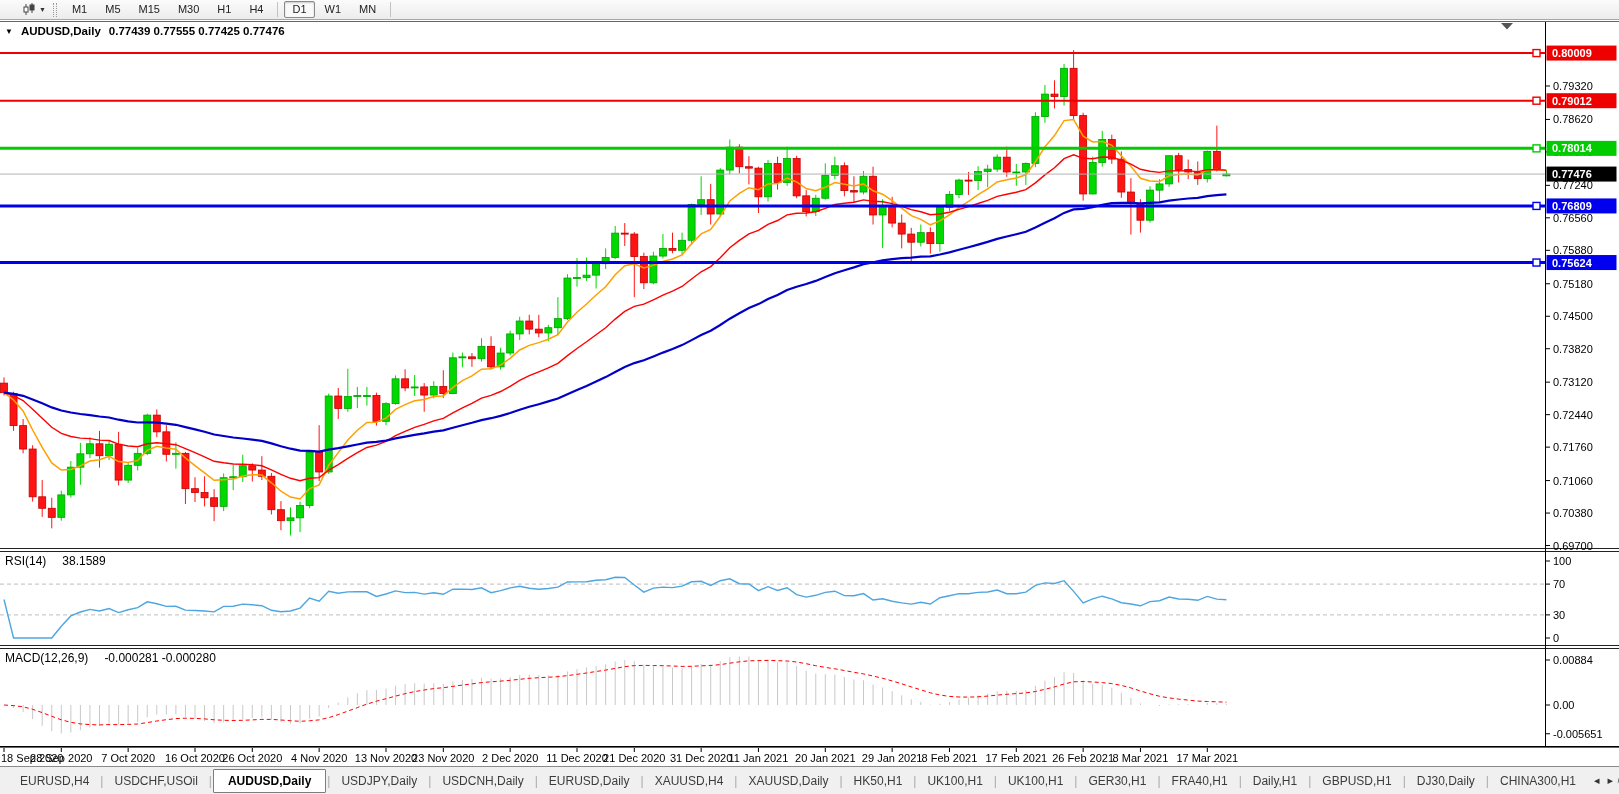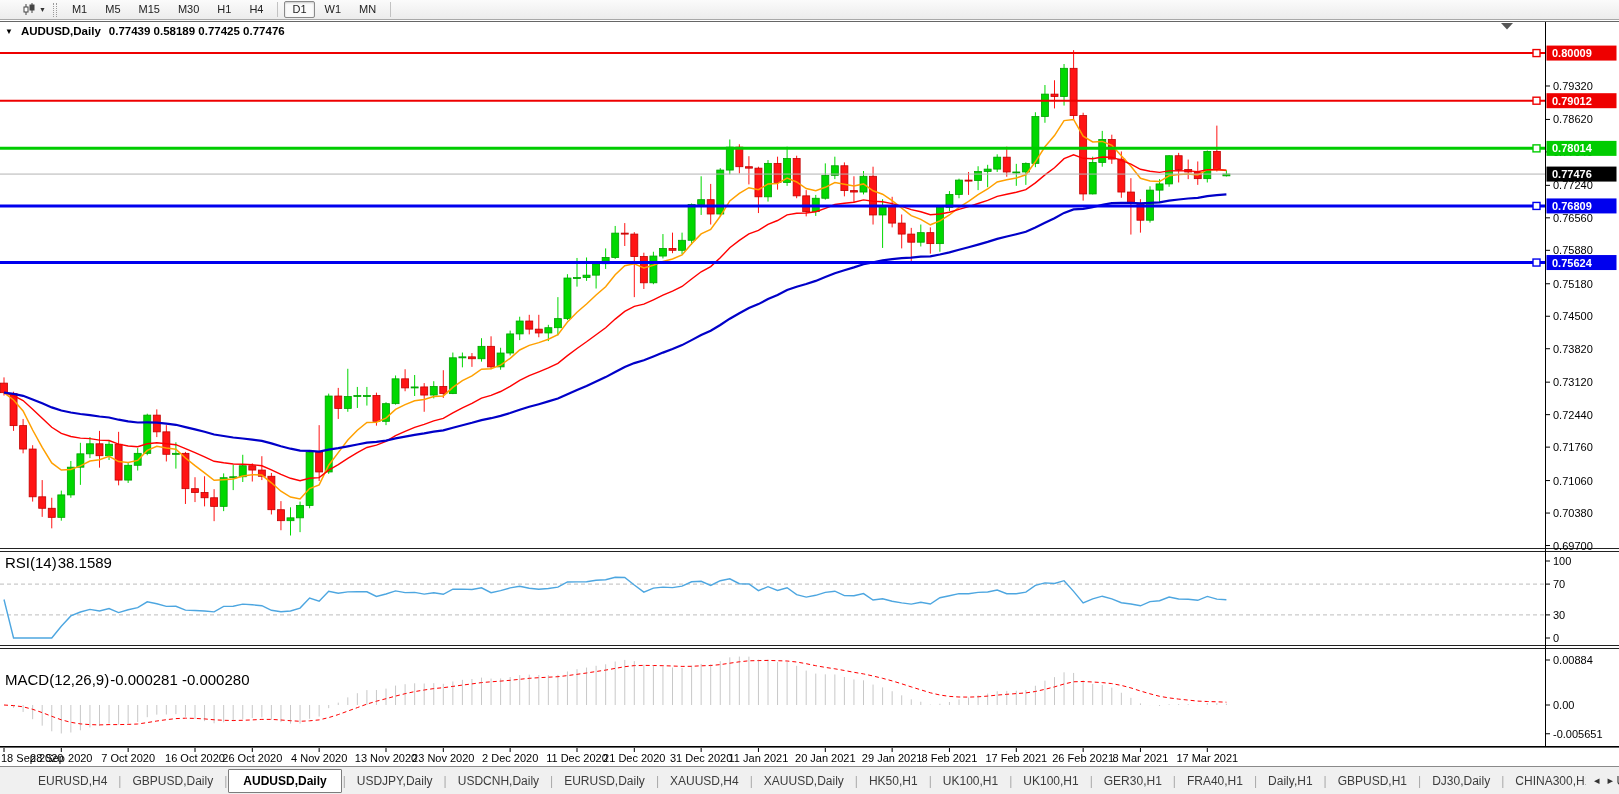--- a/index.html
+++ b/index.html
@@ -13,27 +13,27 @@
   .grip{width:2px;height:14px;border-left:1px dotted #9a9a9a;border-right:1px dotted #9a9a9a;margin:0 6px 0 4px;}
   .sep{width:1px;height:15px;background:#c2c2c2;margin:0 5px;}
   .tf-btn{font-size:11px;color:#222;padding:1px 7px;margin:0 1px;border:1px solid transparent;
           border-radius:2px;line-height:13px;cursor:default;}
   .tf-btn.active{background:#fafafa;border:1px solid #8a8a8a;box-shadow:inset 0 1px 2px rgba(0,0,0,.2);}
   .caret{font-size:7px;color:#333;}
   
   .chart-title{position:absolute;left:5px;top:25px;font-size:11.5px;font-weight:700;color:#000;
                display:flex;gap:8px;align-items:center;z-index:5;}
   .win-caret{font-size:8px;color:#000;}
-  .panel-label{position:absolute;left:5px;font-size:15px;color:#000;display:flex;gap:1px;z-index:5;}
+  .panel-label{position:absolute;left:5px;font-size:12px;color:#000;display:flex;gap:16px;z-index:5;}
   #rsi-label{top:554px;}
-  #macd-label{top:671px;}
+  #macd-label{top:651px;}
   #chart-svg{position:absolute;top:21px;left:0;}
   
   .tabbar{position:absolute;left:0;right:0;top:766px;height:28px;background:#f0f0f0;
-          border-top:1px solid #8a8a8a;display:flex;align-items:center;padding-left:28px;
+          border-top:1px solid #8a8a8a;display:flex;align-items:center;padding-left:10px;
           font-size:12px;color:#3c3c3c;overflow:hidden;box-sizing:border-box;white-space:nowrap;}
   .tab{padding:4px 10px;cursor:default;}
   .tab.active{background:#fff;border:1px solid #7d7d7d;border-radius:1px;font-weight:700;color:#000;
               padding:4px 14px;}
   .tab-sep{color:#a8a8a8;margin:0 1px;}
   .tab-arrows{position:absolute;right:2px;top:0;height:100%;display:flex;align-items:center;gap:8px;
               background:#f0f0f0;padding:0 4px 0 8px;}
   .tab-arrow{font-size:11px;color:#333;cursor:default;}
 </style>
 </head>
@@ -63,21 +63,21 @@
         <span class="tf-btn active">D1</span>
         <span class="tf-btn">W1</span>
         <span class="tf-btn">MN</span>
         <span class="sep"></span>
       </span>
   </div>
 
   <div class="chart-title">
     <span class="win-caret">▼</span>
     <span>AUDUSD,Daily</span>
-    <span>0.77439 0.58189 0.77425 0.77476</span>
+    <span>0.77439 0.77555 0.77425 0.77476</span>
   </div>
 
   <div class="panel-label" id="rsi-label">
     <span>RSI(14)</span>
     <span>38.1589</span>
   </div>
 
   <div class="panel-label" id="macd-label">
     <span>MACD(12,26,9)</span>
     <span>-0.000281 -0.000280</span>
@@ -613,21 +613,21 @@
         <text y="741" font-size="11" fill="#000" x="1140.45" text-anchor="middle">8 Mar 2021</text>
         <line x1="1207.3000000000002" y1="727" x2="1207.3000000000002" y2="731" stroke="#000"></line>
         <text y="741" font-size="11" fill="#000" x="1207.3000000000002" text-anchor="middle">17 Mar 2021</text>
       </g>
     </svg>
 
   <div class="tabbar">
     <span id="tab-items" style="display:flex;align-items:center;">
         <span class="tab">EURUSD,H4</span>
         <span class="tab-sep">|</span>
-        <span class="tab">GBPUSD,Daily</span>
+        <span class="tab">USDCHF,USOil</span>
         <span class="tab-sep">|</span>
         <span class="tab active">AUDUSD,Daily</span>
         <span class="tab-sep">|</span>
         <span class="tab">USDJPY,Daily</span>
         <span class="tab-sep">|</span>
         <span class="tab">USDCNH,Daily</span>
         <span class="tab-sep">|</span>
         <span class="tab">EURUSD,Daily</span>
         <span class="tab-sep">|</span>
         <span class="tab">XAUUSD,H4</span>

